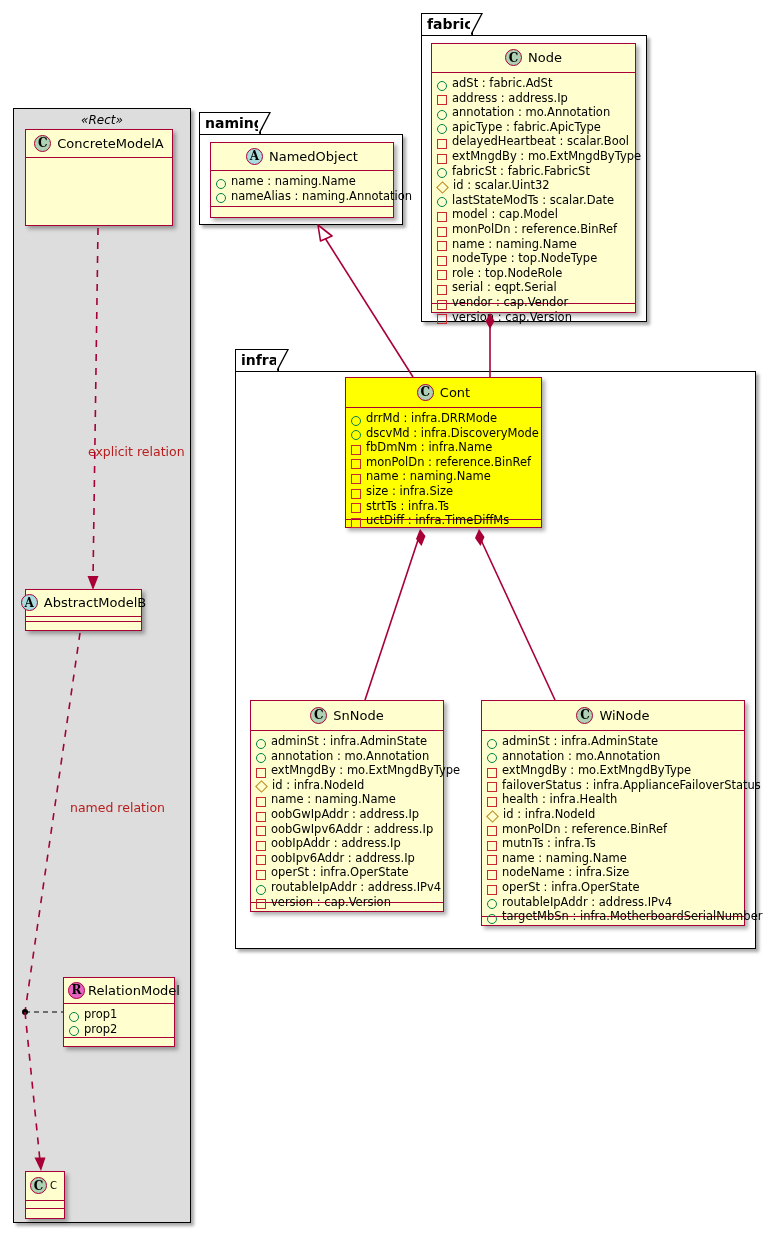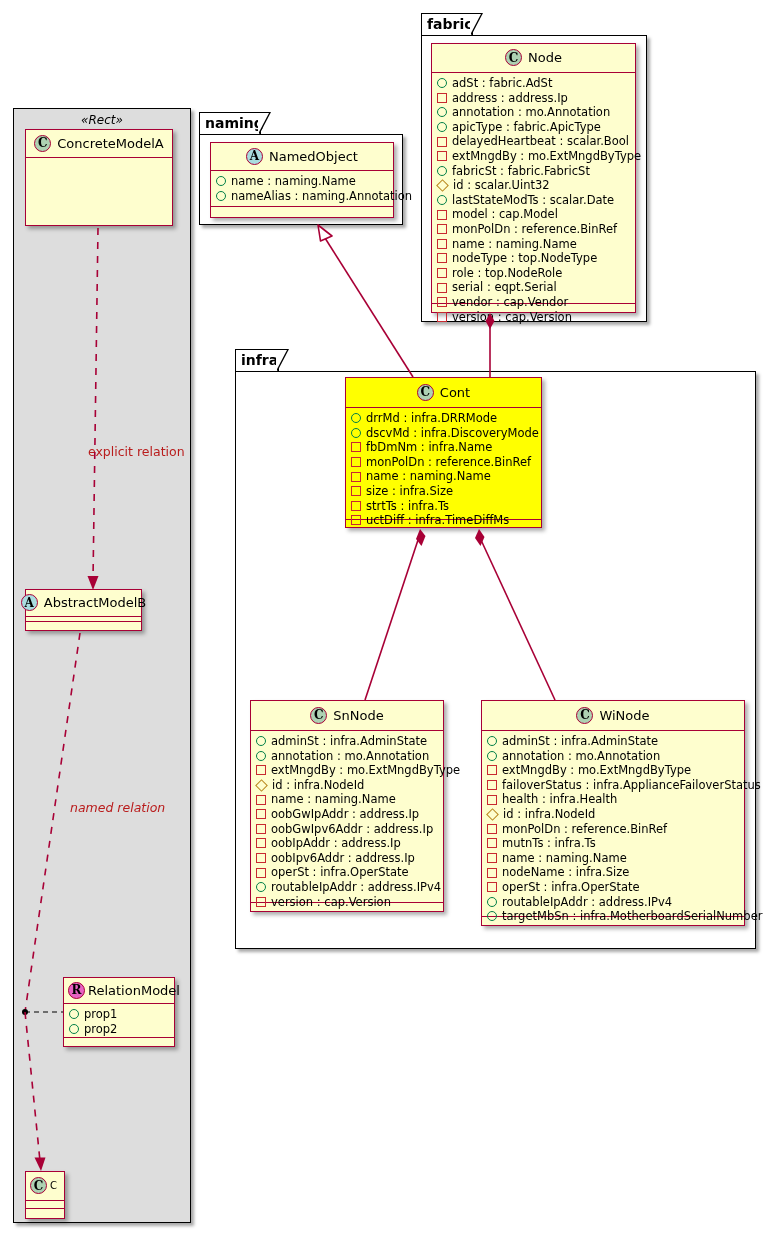--- a/index.html
+++ b/index.html
@@ -61,21 +61,21 @@
   .badge.c{background:#ADD1B2;border:1.2px solid #A80036;}
   .badge.a{background:#A9DCDF;border:1.2px solid #A80036;}
   .badge.r{background:#E763C3;border:1.2px solid #A80036;}
 
   
   .cls-attrs{
     box-sizing:border-box;border-bottom:1.3px solid #A80036;
     padding:3px 5px 4px 5px;
   }
   .attr{
-    display:flex;align-items:center;gap:5px;
+    display:flex;align-items:flex-end;gap:5px;
     font-size:11.5px;line-height:14.6px;color:#000000;white-space:nowrap;
   }
   .cls-meth{box-sizing:border-box;height:9px;}
 
   
   .mk{width:9px;height:9px;flex:0 0 auto;position:relative;}
   .mk.circle{border:1.3px solid #038048;border-radius:50%;width:8px;height:8px;background:transparent;}
   .mk.square{border:1.3px solid #C82930;width:8px;height:8px;background:transparent;}
   .mk.diamond{border:1.3px solid #B8861B;width:7px;height:7px;background:transparent;transform:rotate(45deg);margin:1px 1px 1px 1px;}
   .mk.triangle{
@@ -150,21 +150,21 @@
   <div class="cls" style="left:25px;top:1171px;width:40px;height:48px;">
     <div class="cls-title left" style="height:29px;">
       <span class="badge c">C</span>
       <span class="tname" style="font-size:10px;">C</span>
     </div>
     <div class="cls-attrs" style="height:8px;padding:0;"></div>
     <div class="cls-meth" style="height:7px;"></div>
   </div>
 
   <div class="edge-label" style="left:88px;top:444px;">explicit relation</div>
-  <div class="edge-label" style="left:70px;top:800px;font-style:italic;">named relation</div>
+  <div class="edge-label" style="left:70px;top:800px;">named relation</div>
 
   <div class="pkg-tab" style="left:199px;top:112px;width:62px;">
     <span>naming</span>
     <span class="corner"></span>
     <span class="corner-in"></span>
   </div>
   <div class="pkg-body" style="left:199px;top:134px;width:204px;height:91px;box-shadow:3px 3px 3px rgba(0,0,0,0.34);"></div>
 
   <div class="cls" style="left:210px;top:142px;width:184px;height:76px;">
     <div class="cls-title" style="height:28px;">

